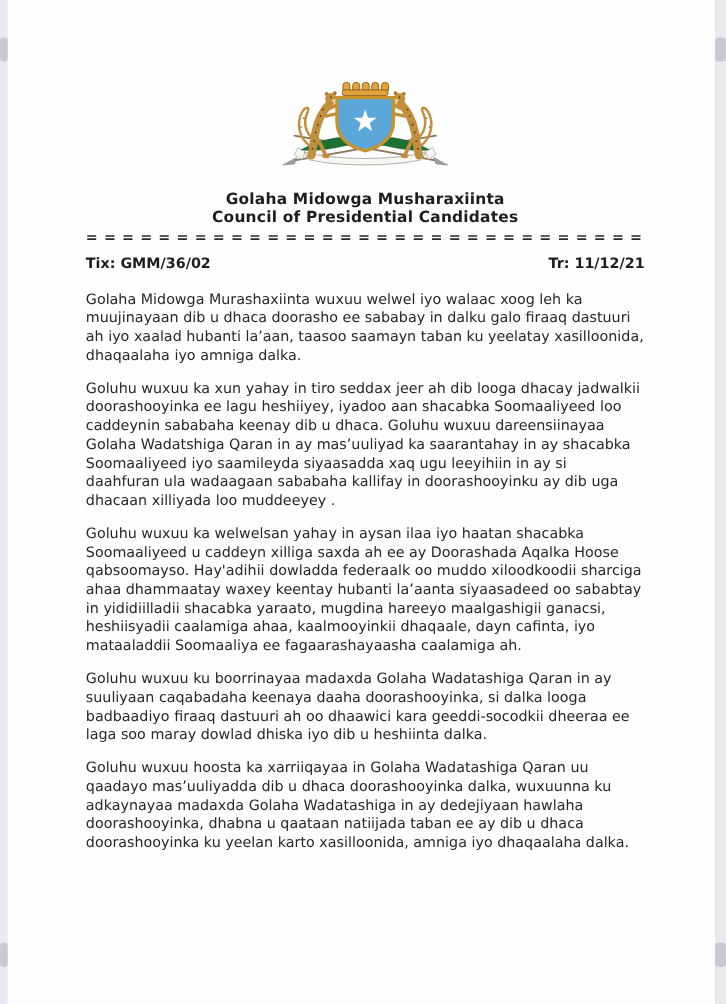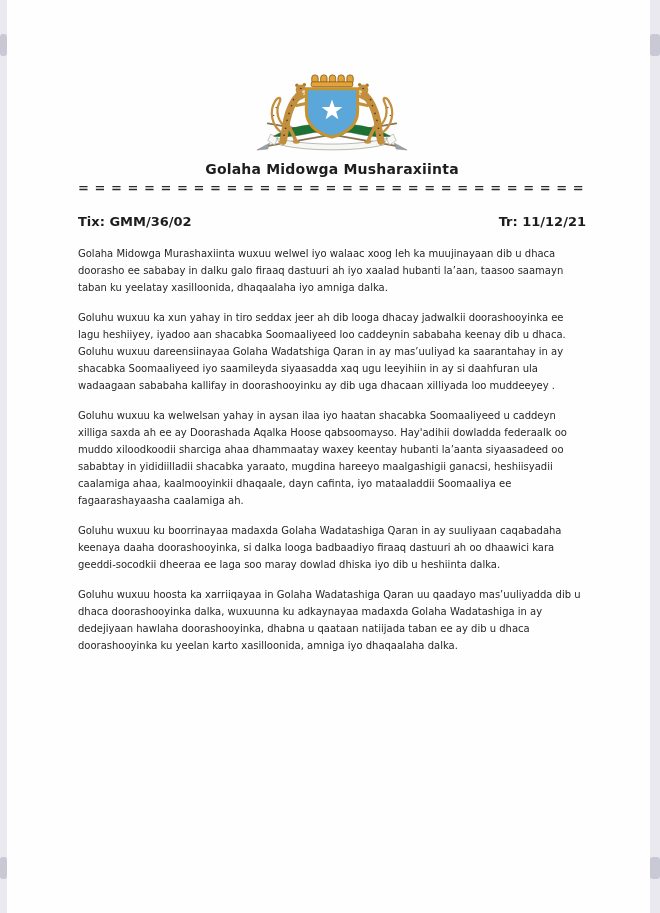--- a/index.html
+++ b/index.html
@@ -14,30 +14,30 @@
   .edge-mark { position:absolute; background:#c9c9d5; border-radius:3px; }
   .edge-mark.l { left:0; width:7px; }
   .edge-mark.r { right:0; width:10px; }
   .edge-mark.top { top:34px; height:22px; }
   .edge-mark.bot { top:857px; height:22px; }
 
   .page { position:absolute; left:78px; right:74px; top:0; padding-top:60px; }
 
   .emblem-wrap { display:flex; justify-content:center; }
   .org { text-align:center; font-weight:bold; font-size:14px; line-height:17px; letter-spacing:.2px; color:#1d1d1d; }
-  .org.first { margin-top:4px; }
+  .org.first { margin-top:16px; }
   .divider {
     margin-top:3px; font-weight:bold; font-size:13px; line-height:14px;
     letter-spacing:5.6px; white-space:nowrap; overflow:hidden; color:#2a2a2a;
   }
   .refs {
-    margin-top:19px; display:flex; justify-content:space-between;
+    margin-top:9px; display:flex; justify-content:space-between;
     font-weight:bold; font-size:13px; line-height:16px; color:#1d1d1d;
   }
-  .bodytext { margin-top:15px; font-size:10px; line-height:17px; color:#272727; }
+  .bodytext { margin-top:15px; font-size:13px; line-height:17px; color:#272727; }
   .bodytext p { margin:0 0 13px 0; }
 </style>
 </head>
 <body>
 
 <div class="canvas">
 
   <div class="edge left"></div>
   <div class="edge right"></div>
   <div class="edge-mark l top"></div>
@@ -111,20 +111,21 @@
           <rect x="147" y="30" width="13" height="18" rx="6" fill="#e3a33a"></rect>
           <rect x="164.5" y="30" width="13" height="18" rx="6" fill="#e3a33a"></rect>
           <rect x="182" y="30" width="13" height="18" rx="6" fill="#e3a33a"></rect>
           <rect x="200" y="30" width="13" height="18" rx="6" fill="#e3a33a"></rect>
           <rect x="128" y="44" width="84" height="10" rx="3" fill="#e3a33a"></rect>
         </g>
       </svg>
     </div>
 
     <div class="org first">Golaha Midowga Musharaxiinta</div>
+    <div class="org">Council of Presidential Candidates</div>
 
     <div class="divider">==============================================</div>
 
     <div class="refs">
       <span>Tix: GMM/36/02</span>
       <span>Tr: 11/12/21</span>
     </div>
 
     <div class="bodytext">
       <p>Golaha Midowga Murashaxiinta wuxuu welwel iyo walaac xoog leh ka muujinayaan dib u dhaca doorasho ee sababay in dalku galo firaaq dastuuri ah iyo xaalad hubanti la’aan, taasoo saamayn taban ku yeelatay xasilloonida, dhaqaalaha iyo amniga dalka.</p>

